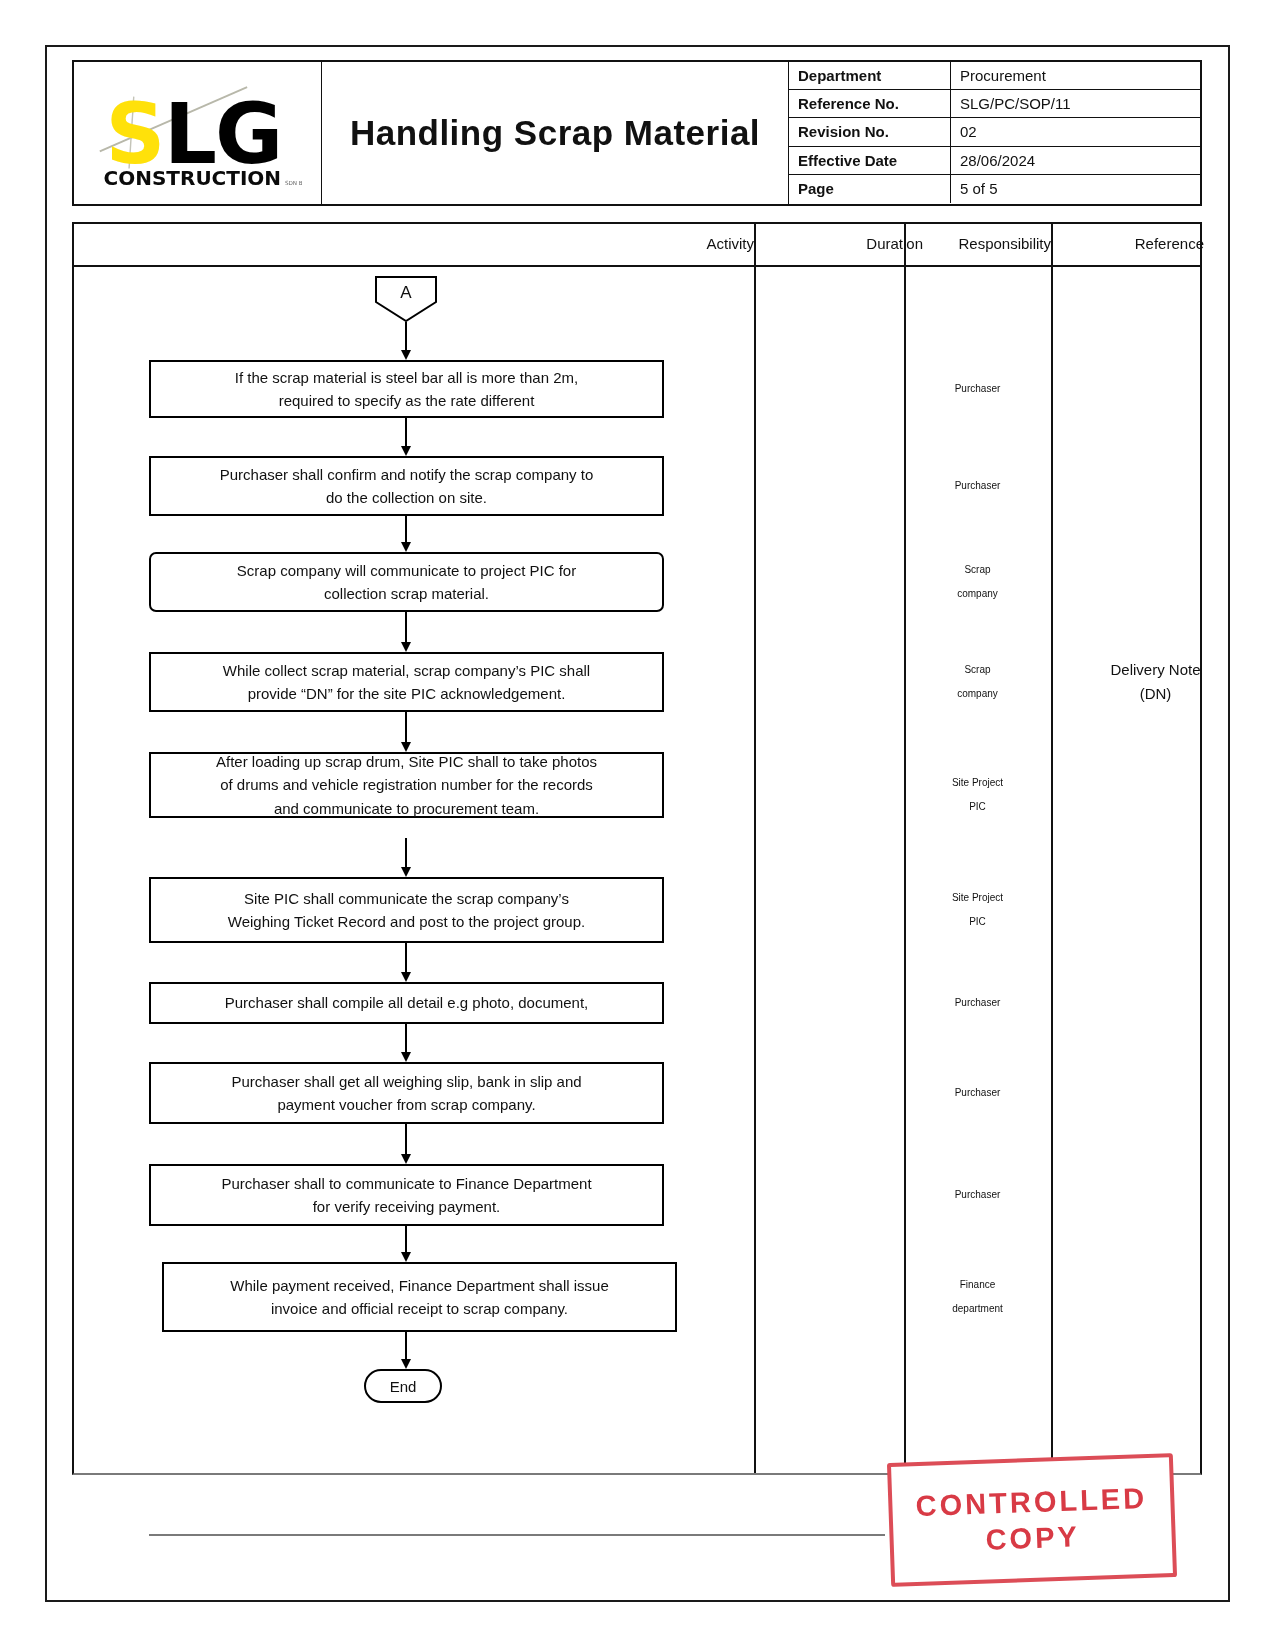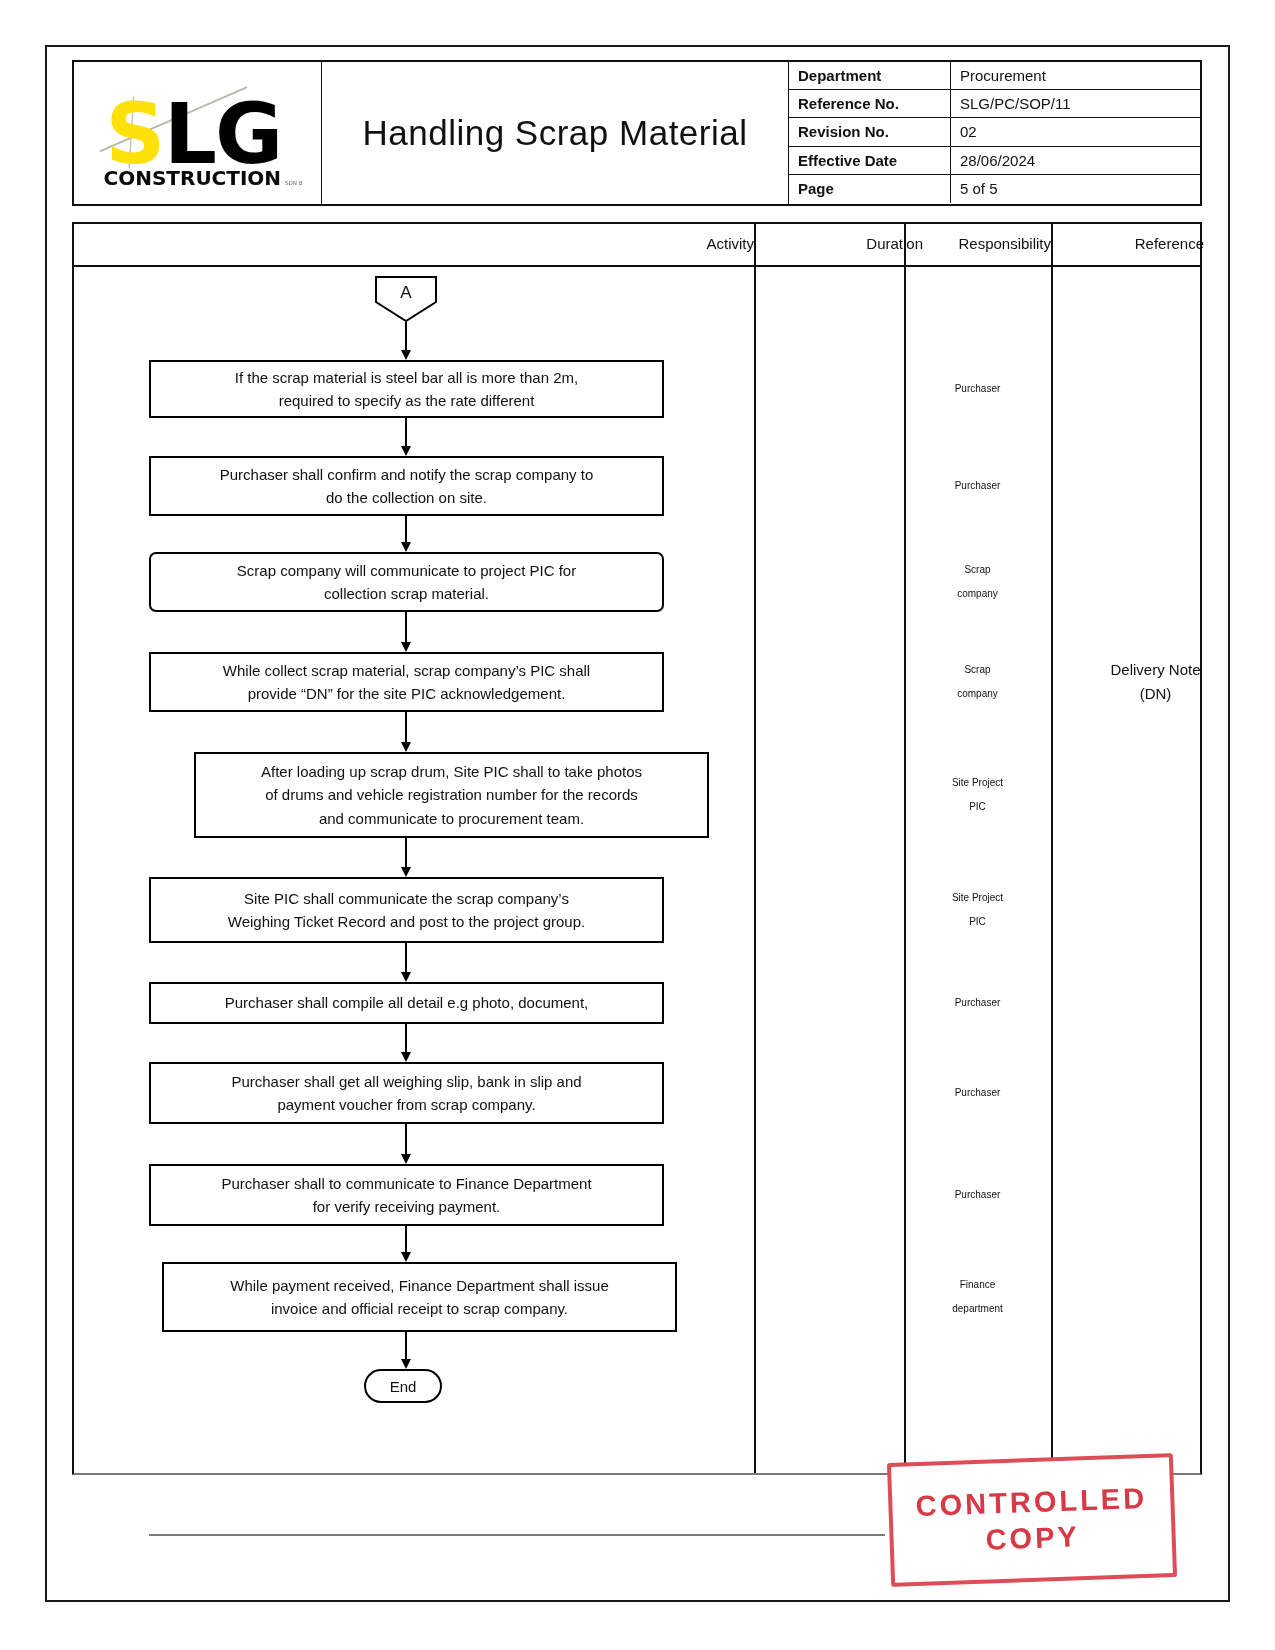--- a/index.html
+++ b/index.html
@@ -2,21 +2,21 @@
 <html><head>
 <meta charset="utf-8">
 <style>
   html,body{margin:0;padding:0;background:#ffffff;}
   body{width:1275px;height:1650px;position:relative;font-family:"Liberation Sans","DejaVu Sans",sans-serif;color:#111;}
   .sheet{position:absolute;left:45px;top:45px;width:1185px;height:1557px;border:2px solid #1a1a1a;background:#fff;box-sizing:border-box;}
 
   
   .hdr{position:absolute;left:25px;top:13px;width:1130px;height:146px;border:2px solid #111;box-sizing:border-box;display:flex;}
   .hdr-logo{width:248px;border-right:1.5px solid #111;box-sizing:border-box;display:flex;align-items:center;justify-content:center;}
-  .hdr-title{flex:1;display:flex;align-items:center;justify-content:center;font-size:35px;font-weight:normal;letter-spacing:.5px;}
+  .hdr-title{flex:1;display:flex;align-items:center;justify-content:center;font-size:35px;font-weight:bold;letter-spacing:.5px;}
   .hdr-info{width:412px;border-left:1.5px solid #111;box-sizing:border-box;display:grid;grid-template-columns:162px 1fr;grid-auto-rows:28.2px;}
   .hdr-info .cell{border-bottom:1px solid #111;display:flex;align-items:center;padding-left:9px;font-size:15px;box-sizing:border-box;}
   .hdr-info .cell.lbl{font-weight:bold;border-right:1px solid #111;}
   .hdr-info .cell.last{border-bottom:none;}
 
   
   .ftab{position:absolute;left:25px;top:175px;width:1130px;height:1253px;border:2px solid #111;border-bottom:2.5px solid #7a7a7a;box-sizing:border-box;background:#fff;}
   .ftab .hrow{position:absolute;left:0;top:0;width:100%;height:43px;border-bottom:2px solid #111;box-sizing:border-box;}
   .col-h{position:absolute;top:11px;font-size:15px;text-align:right;}
   .vdiv{position:absolute;top:0;width:1.5px;background:#111;}
@@ -140,21 +140,21 @@
       </div>
 
     <div class="fbox" style="top:136px;height:58px;">If the scrap material is steel bar all is more than 2m,
 required to specify as the rate different</div>
     <div class="fbox" style="top:232px;height:60px;">Purchaser shall confirm and notify the scrap company to
 do the collection on site.</div>
     <div class="fbox" style="top:328px;height:60px;border-radius:7px;">Scrap company will communicate to project PIC for
 collection scrap material.</div>
     <div class="fbox" style="top:428px;height:60px;">While collect scrap material, scrap company’s PIC shall
 provide “DN” for the site PIC acknowledgement.</div>
-    <div class="fbox" style="top:528px;height:86px;margin-left:45px;">After loading up scrap drum, Site PIC shall to take photos
+    <div class="fbox" style="top:528px;height:66px;">After loading up scrap drum, Site PIC shall to take photos
 of drums and vehicle registration number for the records
 and communicate to procurement team.</div>
     <div class="fbox" style="top:653px;height:66px;">Site PIC shall communicate the scrap company’s
 Weighing Ticket Record and post to the project group.</div>
     <div class="fbox" style="top:758px;height:42px;">Purchaser shall compile all detail e.g photo, document,</div>
     <div class="fbox" style="top:838px;height:62px;">Purchaser shall get all weighing slip, bank in slip and
 payment voucher from scrap company.</div>
     <div class="fbox" style="top:940px;height:62px;">Purchaser shall to communicate to Finance Department
 for verify receiving payment.</div>
     <div class="fbox" style="top:1038px;height:70px;margin-left:13px;">While payment received, Finance Department shall issue

